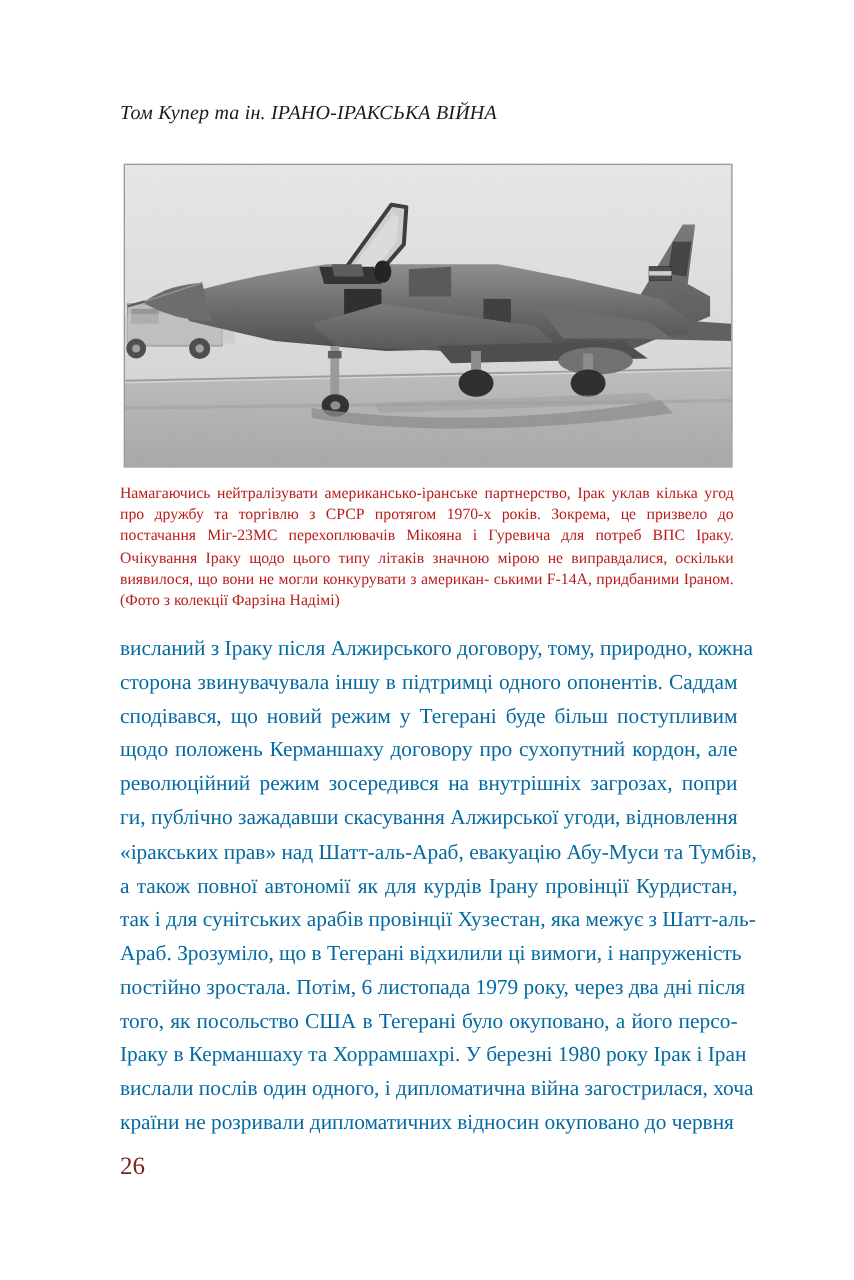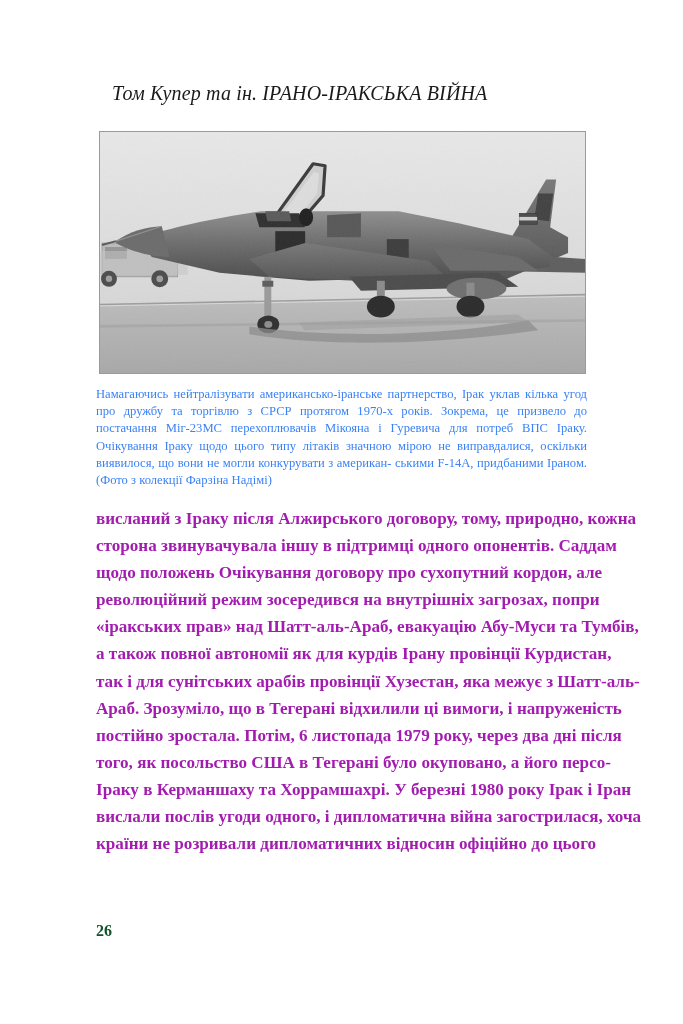--- a/index.html
+++ b/index.html
@@ -20,25 +20,25 @@
   .page {
     position: relative;
     width: 683px;
     height: 1024px;
     box-sizing: border-box;
   }
 
   
   .running-head {
     position: absolute;
-    left: 112px;
+    left: 96px;
     top: 82px;
     width: 490px;
     font-style: italic;
-    font-size: 20px;
+    font-size: 16px;
     letter-spacing: 0.15px;
     line-height: 1.15;
     white-space: nowrap;
     color: #1a1a1a;
   }
 
   
   .figure {
     position: absolute;
     left: 99px;
@@ -60,56 +60,54 @@
   .caption {
     position: absolute;
     left: 96px;
     top: 386px;
     width: 491px;
     font-size: 12.6px;
     line-height: 17.2px;
     text-align: justify;
     text-justify: inter-word;
     hyphens: manual;
-    color: #3b82f6;
+    color: #b91c1c;
   }
 
   
   .body-text {
     position: absolute;
     left: 96px;
     top: 505px;
     width: 494px;
     font-size: 17.1px;
     line-height: 27.1px;
     text-align: justify;
     text-justify: inter-word;
     hyphens: manual;
-    color: #a21caf;
-    font-weight: bold;
+    color: #0369a1;
   }
   .body-text .ln {
     display: block;
     text-align: justify;
     text-align-last: justify;
     white-space: nowrap;
   }
   .body-text .ln.last {
     text-align-last: left;
   }
 
   
   .folio {
     position: absolute;
     left: 96px;
     top: 923px;
-    font-size: 16px;
+    font-size: 20px;
     line-height: 1;
-    color: #14532d;
-    font-weight: bold;
+    color: #7f1d1d;
   }
 </style>
 </head>
 <body>
 
 <div class="page">
 
   <div class="running-head">Том Купер та ін. ІРАНО-ІРАКСЬКА ВІЙНА</div>
 
   <div class="figure">
@@ -219,28 +217,30 @@
     <span>кілька угод про дружбу та торгівлю з СРСР протягом 1970-х років. Зокрема,</span>
     <span>це призвело до постачання Міг-23МС перехоплювачів Мікояна і Гуревича для</span>
     <span>потреб ВПС Іраку. Очікування Іраку щодо цього типу літаків значною мірою не</span>
     <span>виправдалися, оскільки виявилося, що вони не могли конкурувати з американ-</span>
     <span>ськими F-14A, придбаними Іраном. (Фото з колекції Фарзіна Надімі)</span>
   </div>
 
   <div class="body-text">
     <span class="ln">висланий з Іраку після Алжирського договору, тому, природно, кожна</span>
     <span class="ln">сторона звинувачувала іншу в підтримці одного опонентів. Саддам</span>
-    <span class="ln">щодо положень Очікування договору про сухопутний кордон, але</span>
+    <span class="ln">сподівався, що новий режим у Тегерані буде більш поступливим</span>
+    <span class="ln">щодо положень Керманшаху договору про сухопутний кордон, але</span>
     <span class="ln">революційний режим зосередився на внутрішніх загрозах, попри</span>
+    <span class="ln">ги, публічно зажадавши скасування Алжирської угоди, відновлення</span>
     <span class="ln">«іракських прав» над Шатт-аль-Араб, евакуацію Абу-Муси та Тумбів,</span>
     <span class="ln">а також повної автономії як для курдів Ірану провінції Курдистан,</span>
     <span class="ln">так і для сунітських арабів провінції Хузестан, яка межує з Шатт-аль-</span>
     <span class="ln">Араб. Зрозуміло, що в Тегерані відхилили ці вимоги, і напруженість</span>
     <span class="ln">постійно зростала. Потім, 6 листопада 1979 року, через два дні після</span>
     <span class="ln">того, як посольство США в Тегерані було окуповано, а його персо-</span>
     <span class="ln">Іраку в Керманшаху та Хоррамшахрі. У березні 1980 року Ірак і Іран</span>
-    <span class="ln">вислали послів угоди одного, і дипломатична війна загострилася, хоча</span>
-    <span class="ln last">країни не розривали дипломатичних відносин офіційно до цього</span>
+    <span class="ln">вислали послів один одного, і дипломатична війна загострилася, хоча</span>
+    <span class="ln last">країни не розривали дипломатичних відносин окуповано до червня</span>
   </div>
 
   <div class="folio">26</div>
 
 </div>
 
 </body></html>

